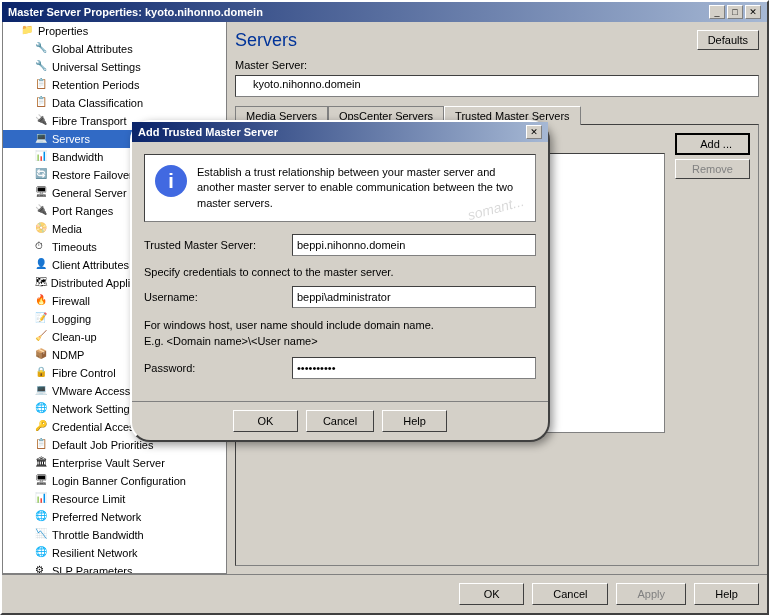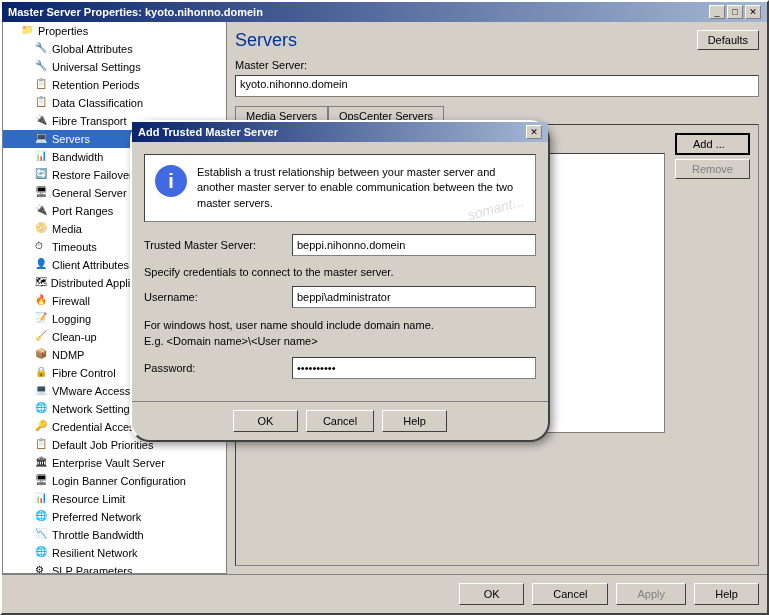--- a/index.html
+++ b/index.html
@@ -131,21 +131,21 @@
     .master-server-label {
       font-size: 11px;
       margin-bottom: 4px;
     }
 
     .master-server-field {
       border: 1px solid #808080;
       border-top-color: #404040;
       border-left-color: #404040;
       background: white;
-      padding: 2px 4px;
+      padding: 2px 17px;
       font-size: 11px;
       width: 100%;
       margin-bottom: 8px;
       height: 22px;
     }
 
     
     .tabs-container {
       display: flex;
       gap: 0;
@@ -201,21 +201,21 @@
 
     .win-btn {
       padding: 3px 16px;
       background: #d4d0c8;
       border: 1px solid #ffffff;
       border-right-color: #404040;
       border-bottom-color: #404040;
       cursor: pointer;
       font-size: 11px;
       min-width: 70px;
-      text-align: left;
+      text-align: right;
     }
 
     .win-btn:disabled, .win-btn.disabled {
       color: #808080;
     }
 
     .win-btn.highlighted {
       border: 2px solid #000000;
     }
 
@@ -558,20 +558,21 @@
         <span class="panel-title">Servers</span>
         <button class="defaults-btn">Defaults</button>
       </div>
 
       <div class="master-server-label">Master Server:</div>
       <div class="master-server-field">kyoto.nihonno.domein</div>
 
       <div class="tabs-container">
         <div class="tab">Media Servers</div>
         <div class="tab">OpsCenter Servers</div>
+        <div class="tab active">Trusted Master Servers</div>
       </div>
 
       <div class="tab-content" style="flex:1; position:relative;">
         <div class="tab-description">Master Servers that are trusted for interdomain operations.</div>
 
         <div class="server-list"></div>
 
         <div class="add-remove-btns">
           <button class="win-btn highlighted">Add ...</button>
           <button class="win-btn disabled">Remove</button>

